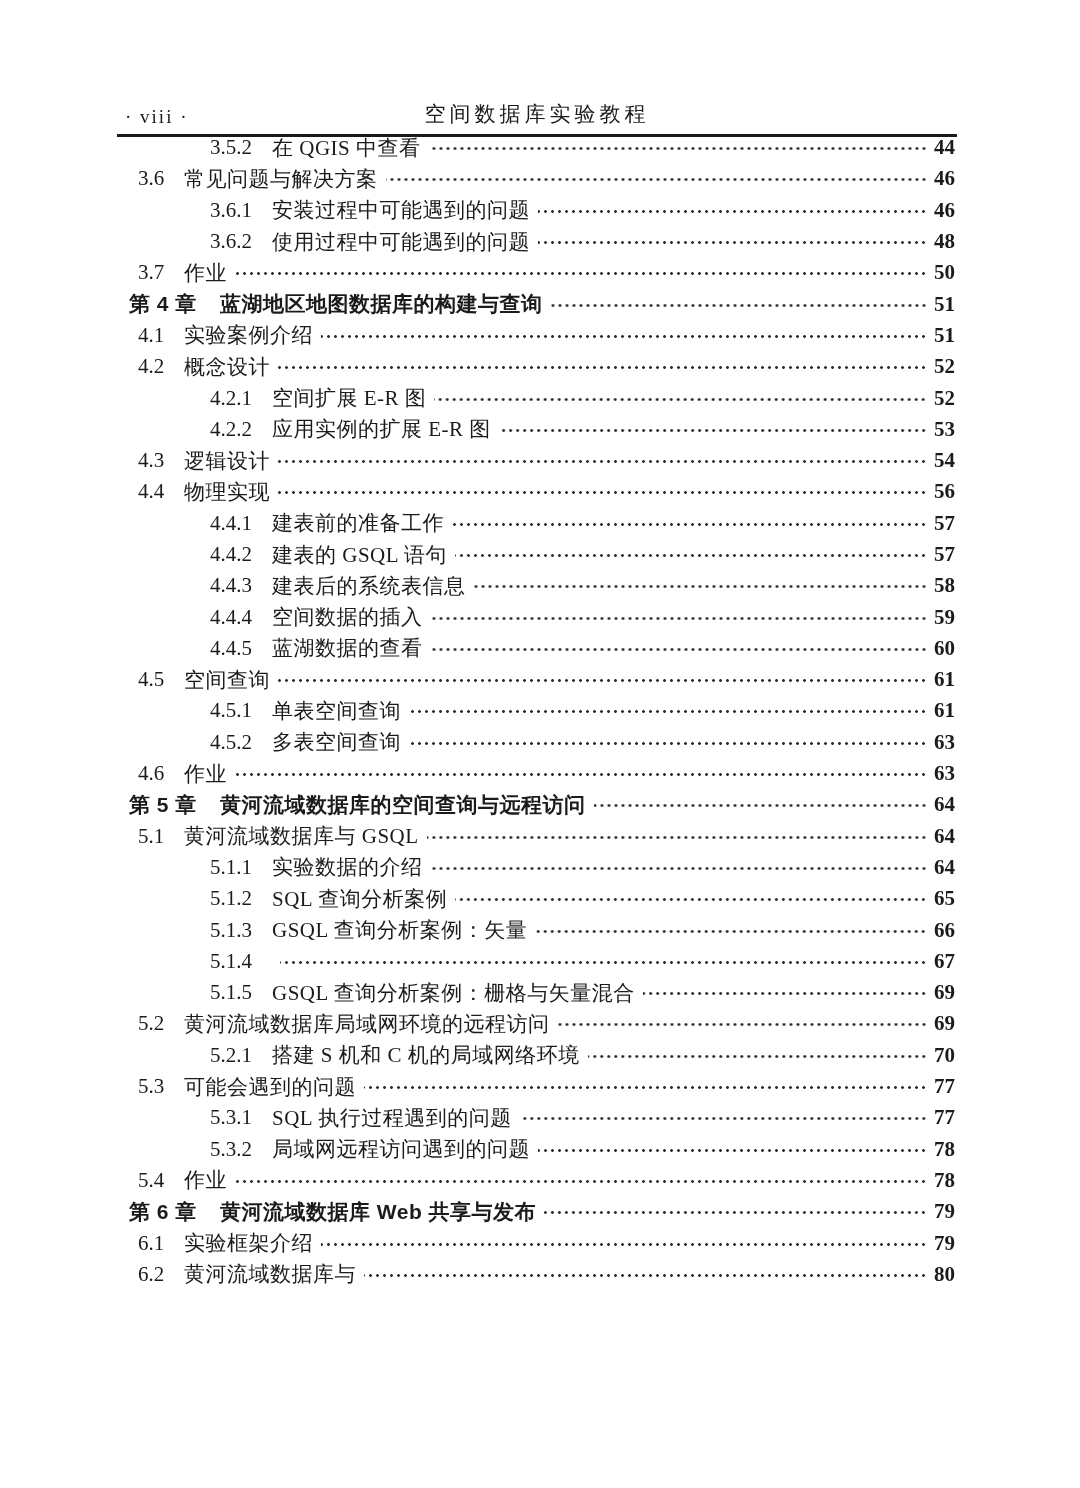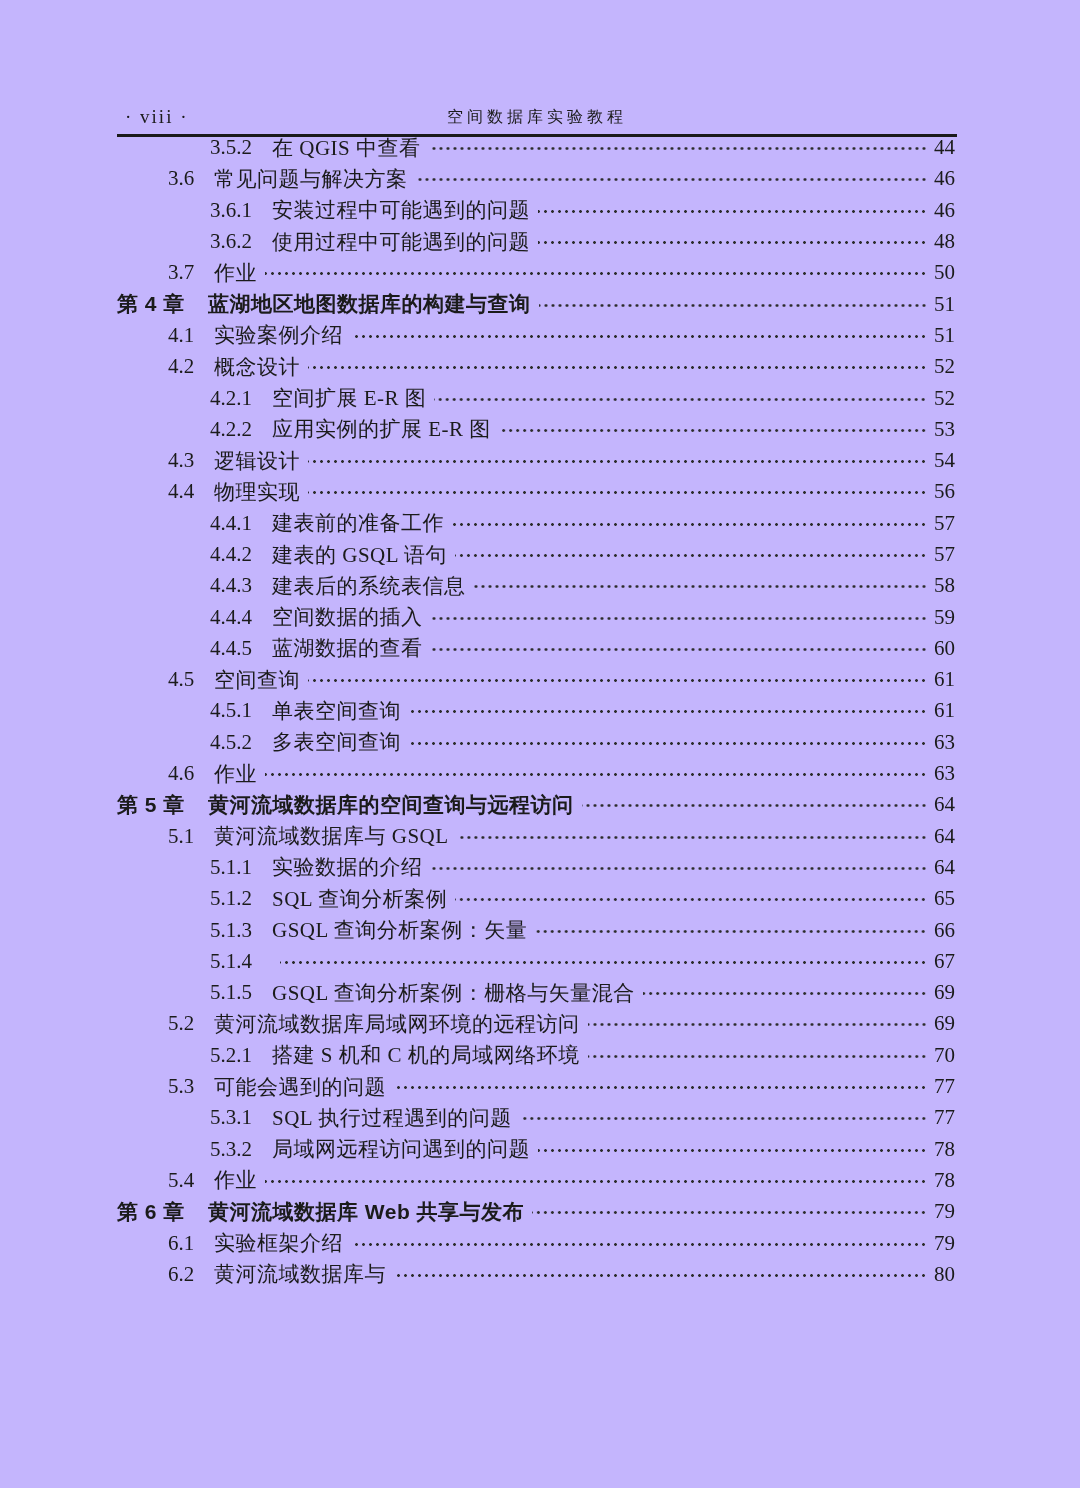--- a/index.html
+++ b/index.html
@@ -4,21 +4,21 @@
 <style>
   html, body {
     margin: 0;
     padding: 0;
     background: #e8e8e8;
   }
   .page {
     position: relative;
     width: 1080px;
     height: 1488px;
-    background: #c4b5fd;
+    background: #ffffff;
     font-family: "Liberation Serif", "DejaVu Serif", serif;
     color: #1b1b1b;
     overflow: hidden;
   }
   
   .header {
     position: absolute;
     left: 117px;
     top: 100px;
     width: 840px;
@@ -31,21 +31,21 @@
     bottom: 6px;
     font-size: 19px;
     letter-spacing: 2px;
   }
   .running-title {
     position: absolute;
     left: 0;
     right: 0;
     bottom: 6px;
     text-align: center;
-    font-size: 16px;
+    font-size: 21px;
     letter-spacing: 4px;
   }
   
   .toc {
     position: absolute;
     left: 117px;
     top: 132px;
     width: 838px;
   }
   .row {
@@ -65,25 +65,25 @@
     background-size: 7px 21px;
     background-repeat: repeat-x;
     background-position: right center;
   }
   .row .pg {
     flex: none;
     min-width: 26px;
     text-align: right;
     font-size: 21px;
     font-family: "Liberation Serif", "DejaVu Serif", serif;
-    font-weight: normal;
+    font-weight: bold;
   }
   
-  .level1 .num { margin-left: 0;    width: 91px; }
-  .level2 .num { margin-left: 51px; width: 46px; }
+  .level1 .num { margin-left: 12px;    width: 91px; }
+  .level2 .num { margin-left: 21px; width: 46px; }
   .level3 .num { margin-left: 93px; width: 62px; }
   
   .level1 .num, .level1 .title {
     font-family: "Liberation Sans", "DejaVu Sans", sans-serif;
     font-weight: 700;
     letter-spacing: 0.5px;
   }
 </style>
 </head>
 <body>

